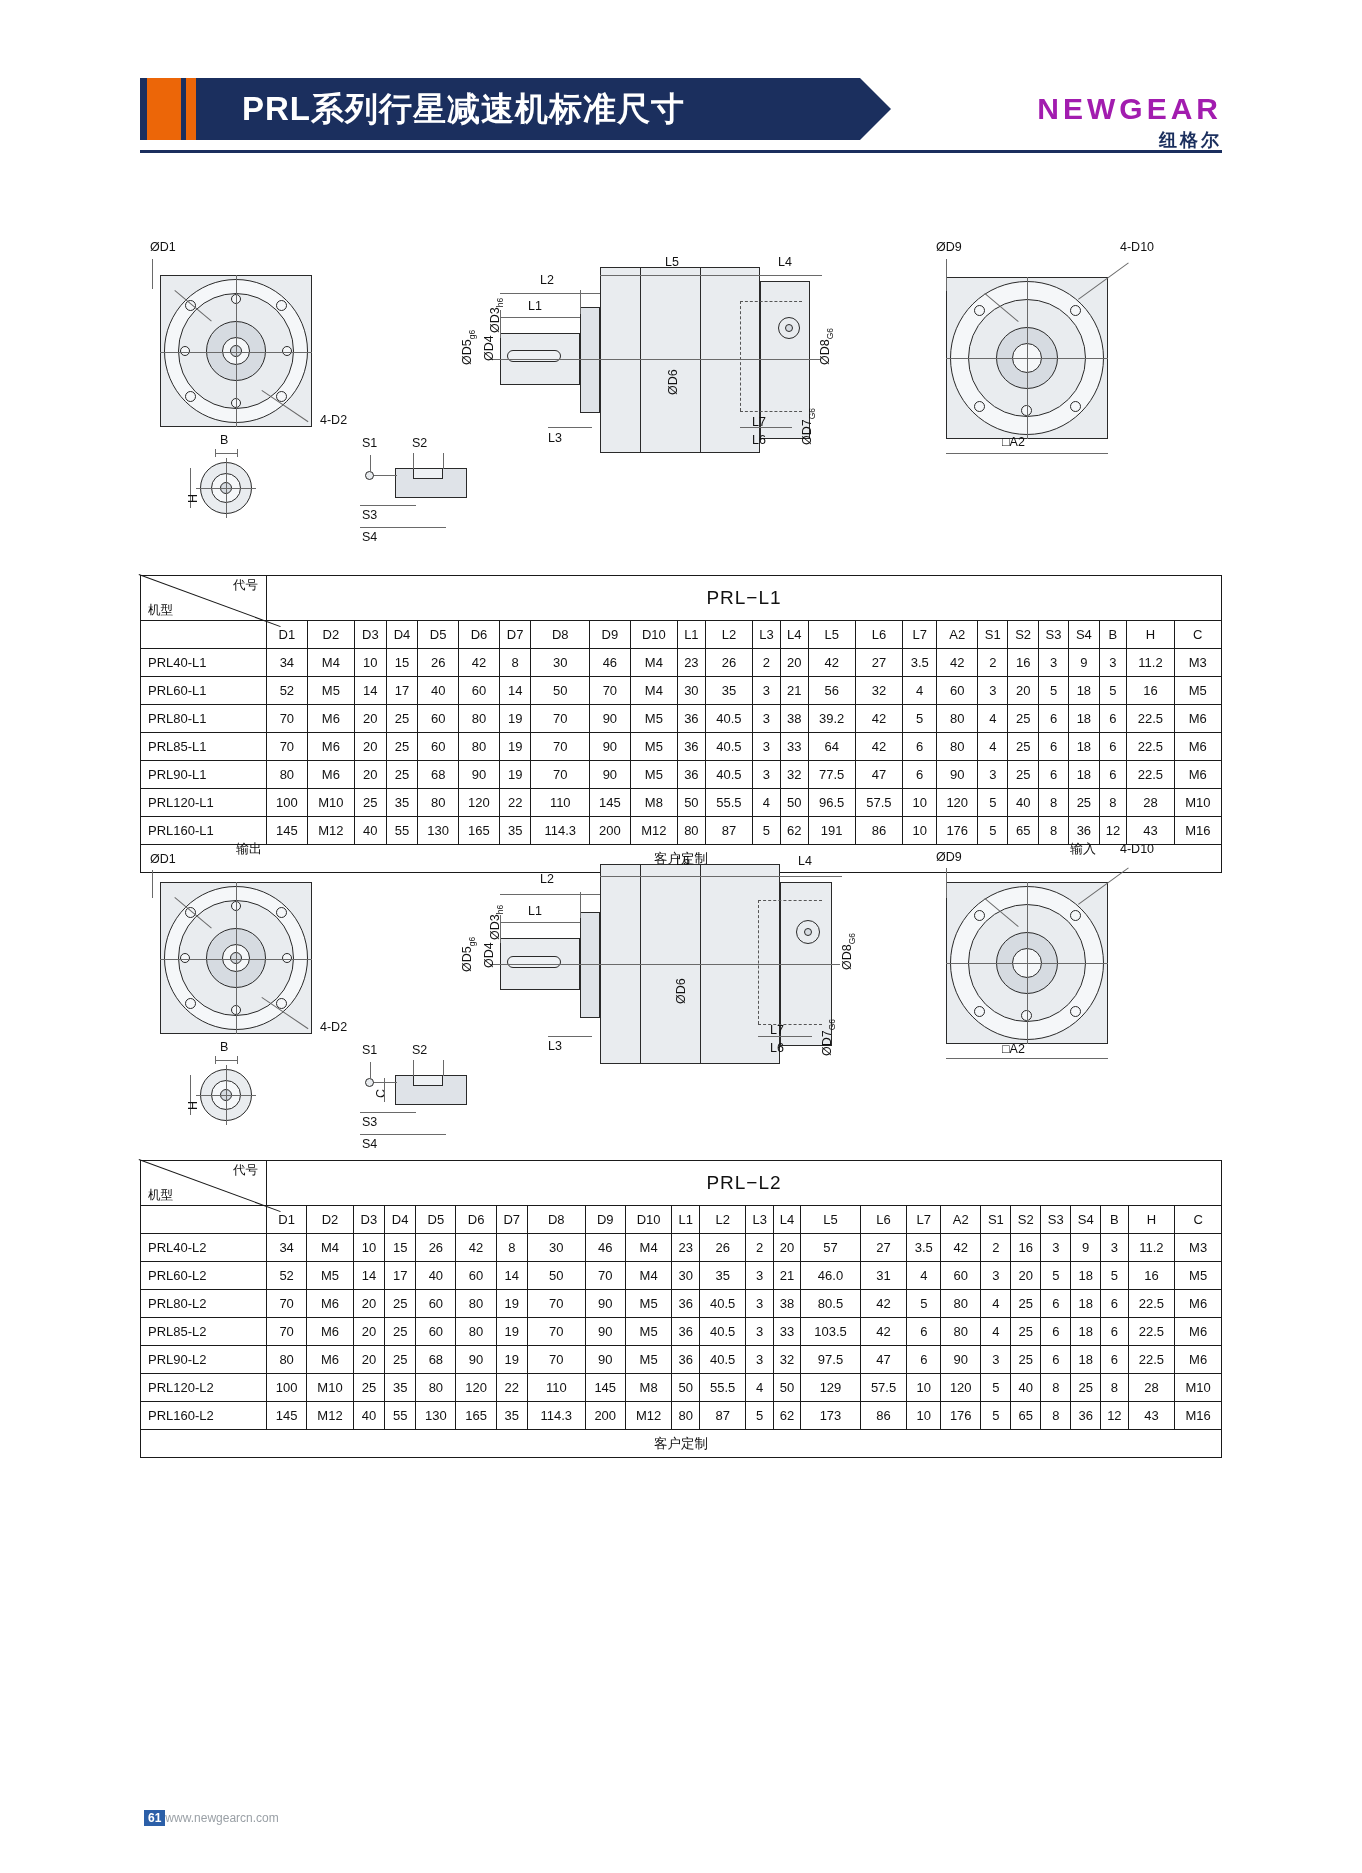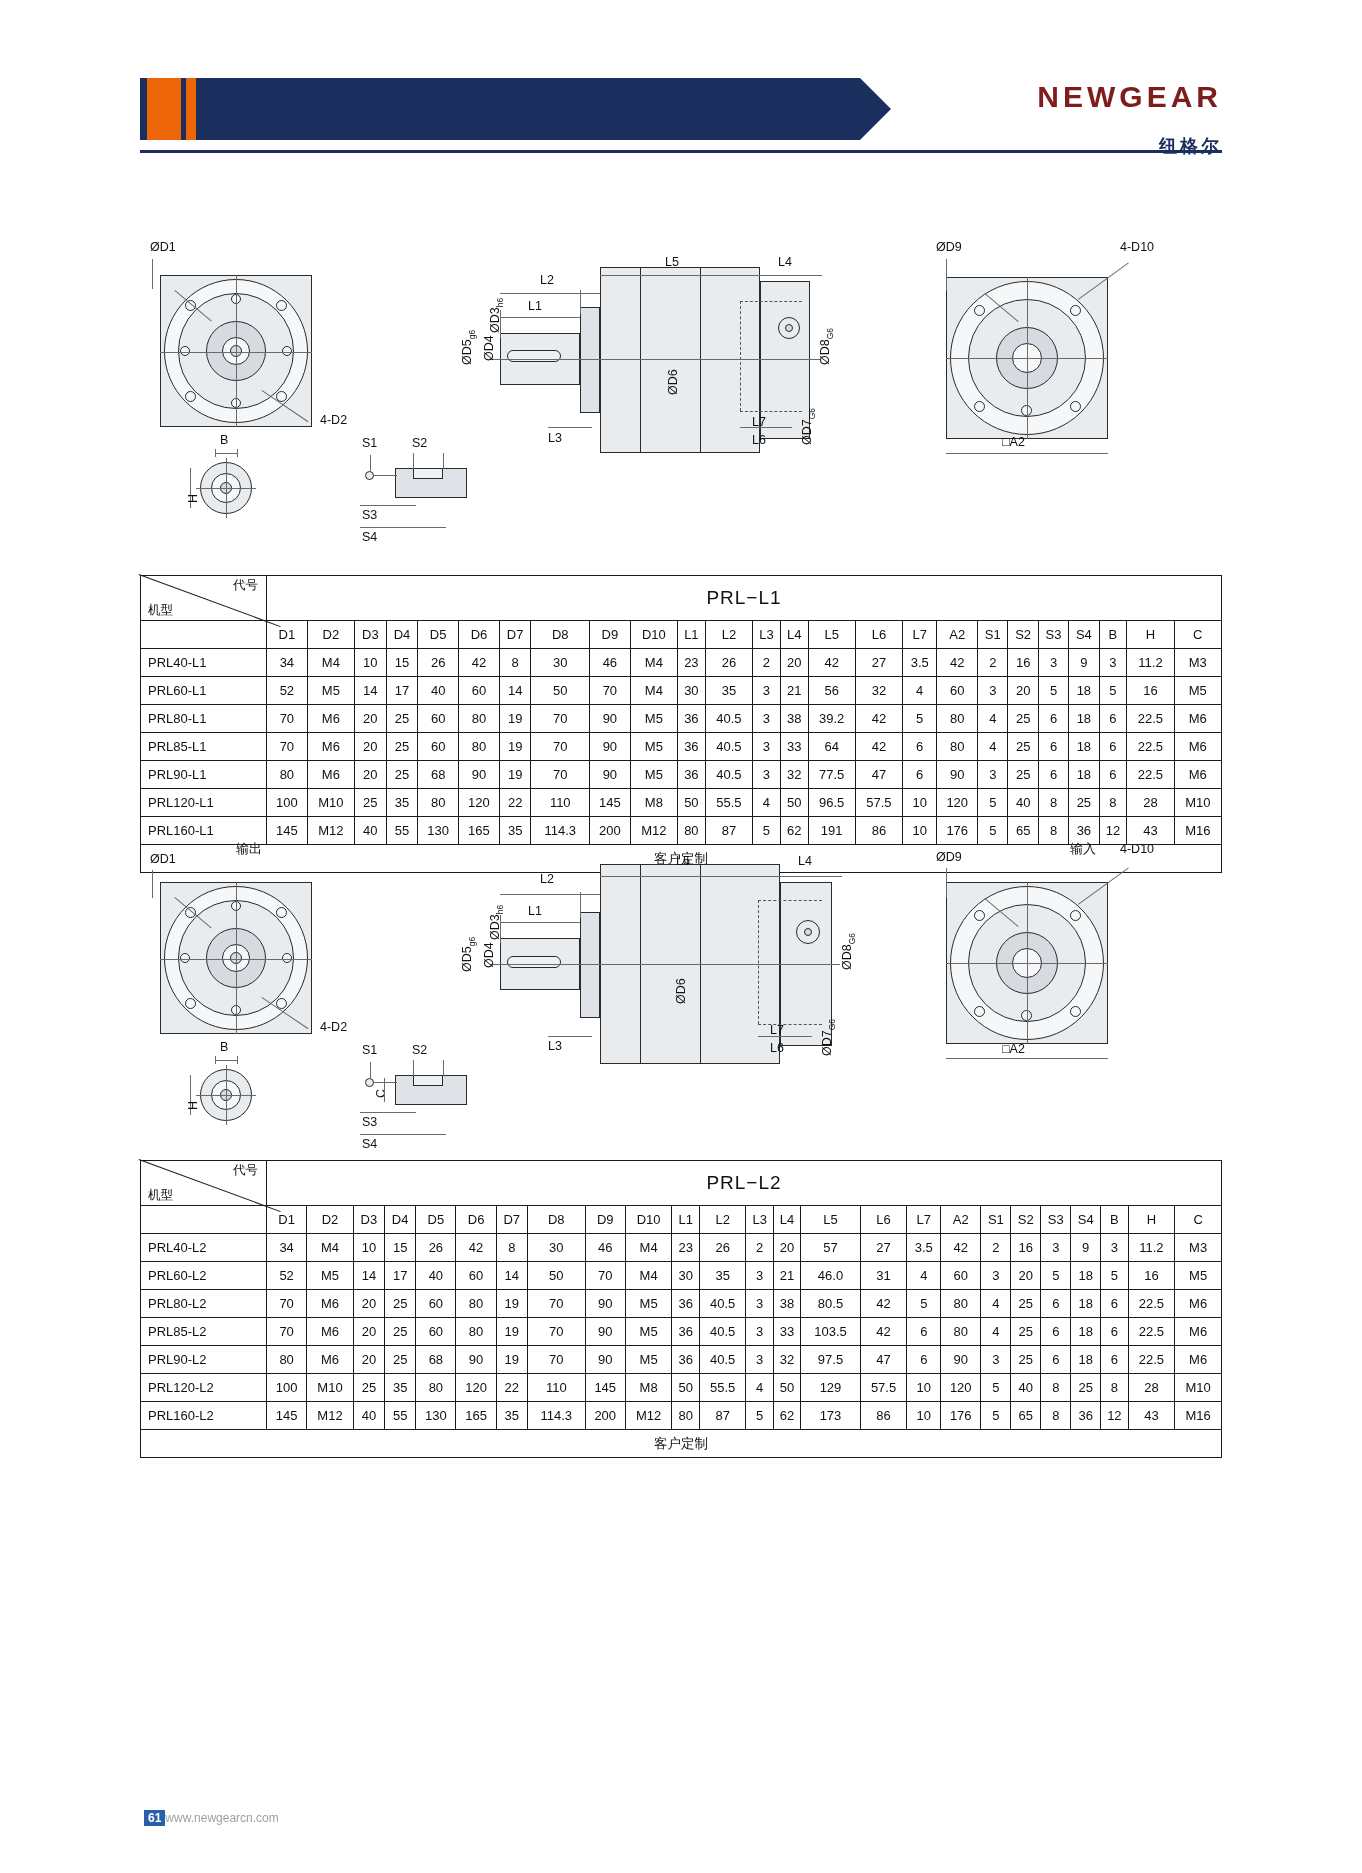--- a/index.html
+++ b/index.html
@@ -37,26 +37,27 @@
     font-size:33px;font-weight:bold;color:#fff;letter-spacing:1px;
     line-height:44px;
   }
   .hdr-rule{
     position:absolute;left:140px;top:72px;width:1082px;height:3px;background:#1b2f5e;
   }
   .brand{
     position:absolute;right:140px;top:2px;text-align:right;
   }
   .brand-main{
-    font-size:30px;font-weight:bold;color:#7f1d1d;letter-spacing:4px;
+    font-size:30px;font-weight:bold;color:#a21caf;letter-spacing:4px;
     line-height:34px;
+    margin-top:12px;
   }
   .brand-sub{
     font-size:18px;font-weight:bold;color:#1b2f5e;letter-spacing:3px;
-    line-height:24px;margin-top:20px;
+    line-height:24px;margin-top:2px;
   }
 
   
   .diagram{position:absolute;left:0;}
   .dwg-label{
     position:absolute;font-size:12.5px;color:#111;white-space:nowrap;
   }
   .dwg-label.vert{
     transform:rotate(-90deg);transform-origin:left top;
   }
@@ -117,20 +118,21 @@
   }
   .sec-label{position:absolute;font-size:13px;color:#111;}
 </style>
 </head>
 <body>
 
 <div class="header">
   <div class="hdr-bar"></div>
   <div class="hdr-orange"></div>
   <div class="hdr-orange2"></div>
+  <div class="hdr-title">PRL系列行星减速机标准尺寸</div>
   <div class="hdr-rule"></div>
   <div class="brand">
     <div class="brand-main">NEWGEAR</div>
     <div class="brand-sub">纽格尔</div>
   </div>
 </div>
 
 <div class="diagram" style="top:215px;left:0;width:1362px;height:350px;">
 
   <div>

